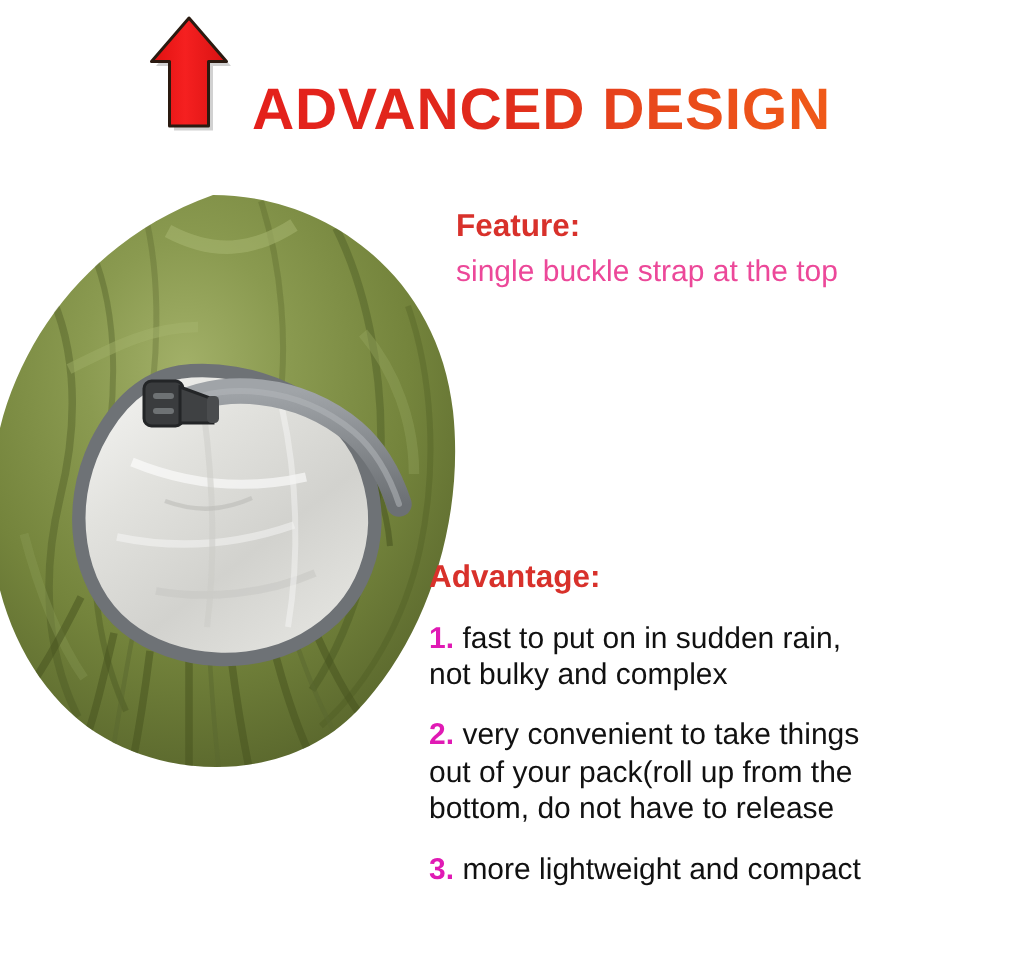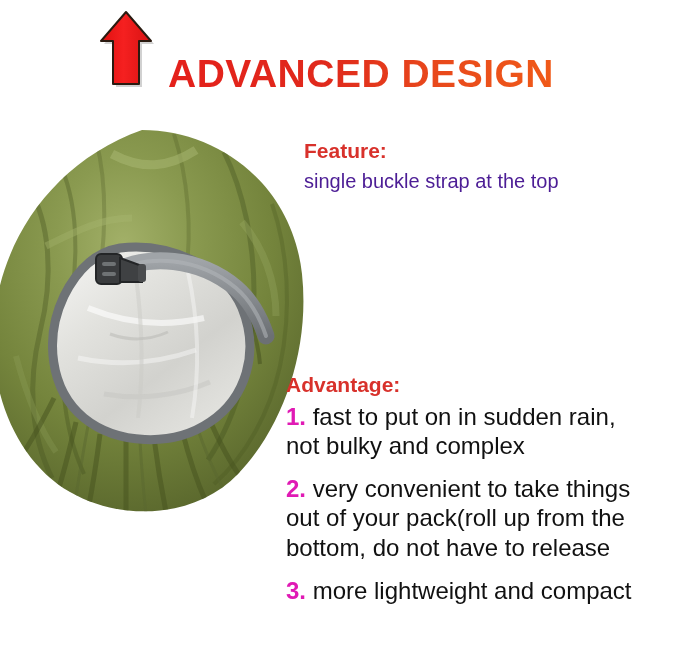--- a/index.html
+++ b/index.html
@@ -31,28 +31,28 @@
   .feature-block{position:absolute;left:304px;top:138px;width:368px;}
   .advantage-block{position:absolute;left:286px;top:372px;width:393px;}
 
   .heading{
     color:#D8312B;font-size:21px;font-weight:bold;
     line-height:1.22;margin:0 0 4px 0;white-space:nowrap;
   }
   .heading.adv{}
 
   .feature-line{
-    color:#4c1d95;font-size:20px;line-height:1.32;
+    color:#ec4899;font-size:20px;line-height:1.32;
     margin:0;white-space:nowrap;
   }
   .feature-line.sub{font-size:19px;}
 
   .adv-item{
-    color:#111111;font-size:24px;line-height:1.22;
-    margin:0 0 14px 0;
+    color:#111111;font-size:20px;line-height:1.22;
+    margin:16px 0 14px 0;
   }
   .adv-item:last-child{margin-bottom:0;}
   .adv-num{color:#E01AB4;font-weight:bold;}
   .adv-text{color:#111111;}
 </style>
 </head>
 <body>
 
 <div class="page">
 

